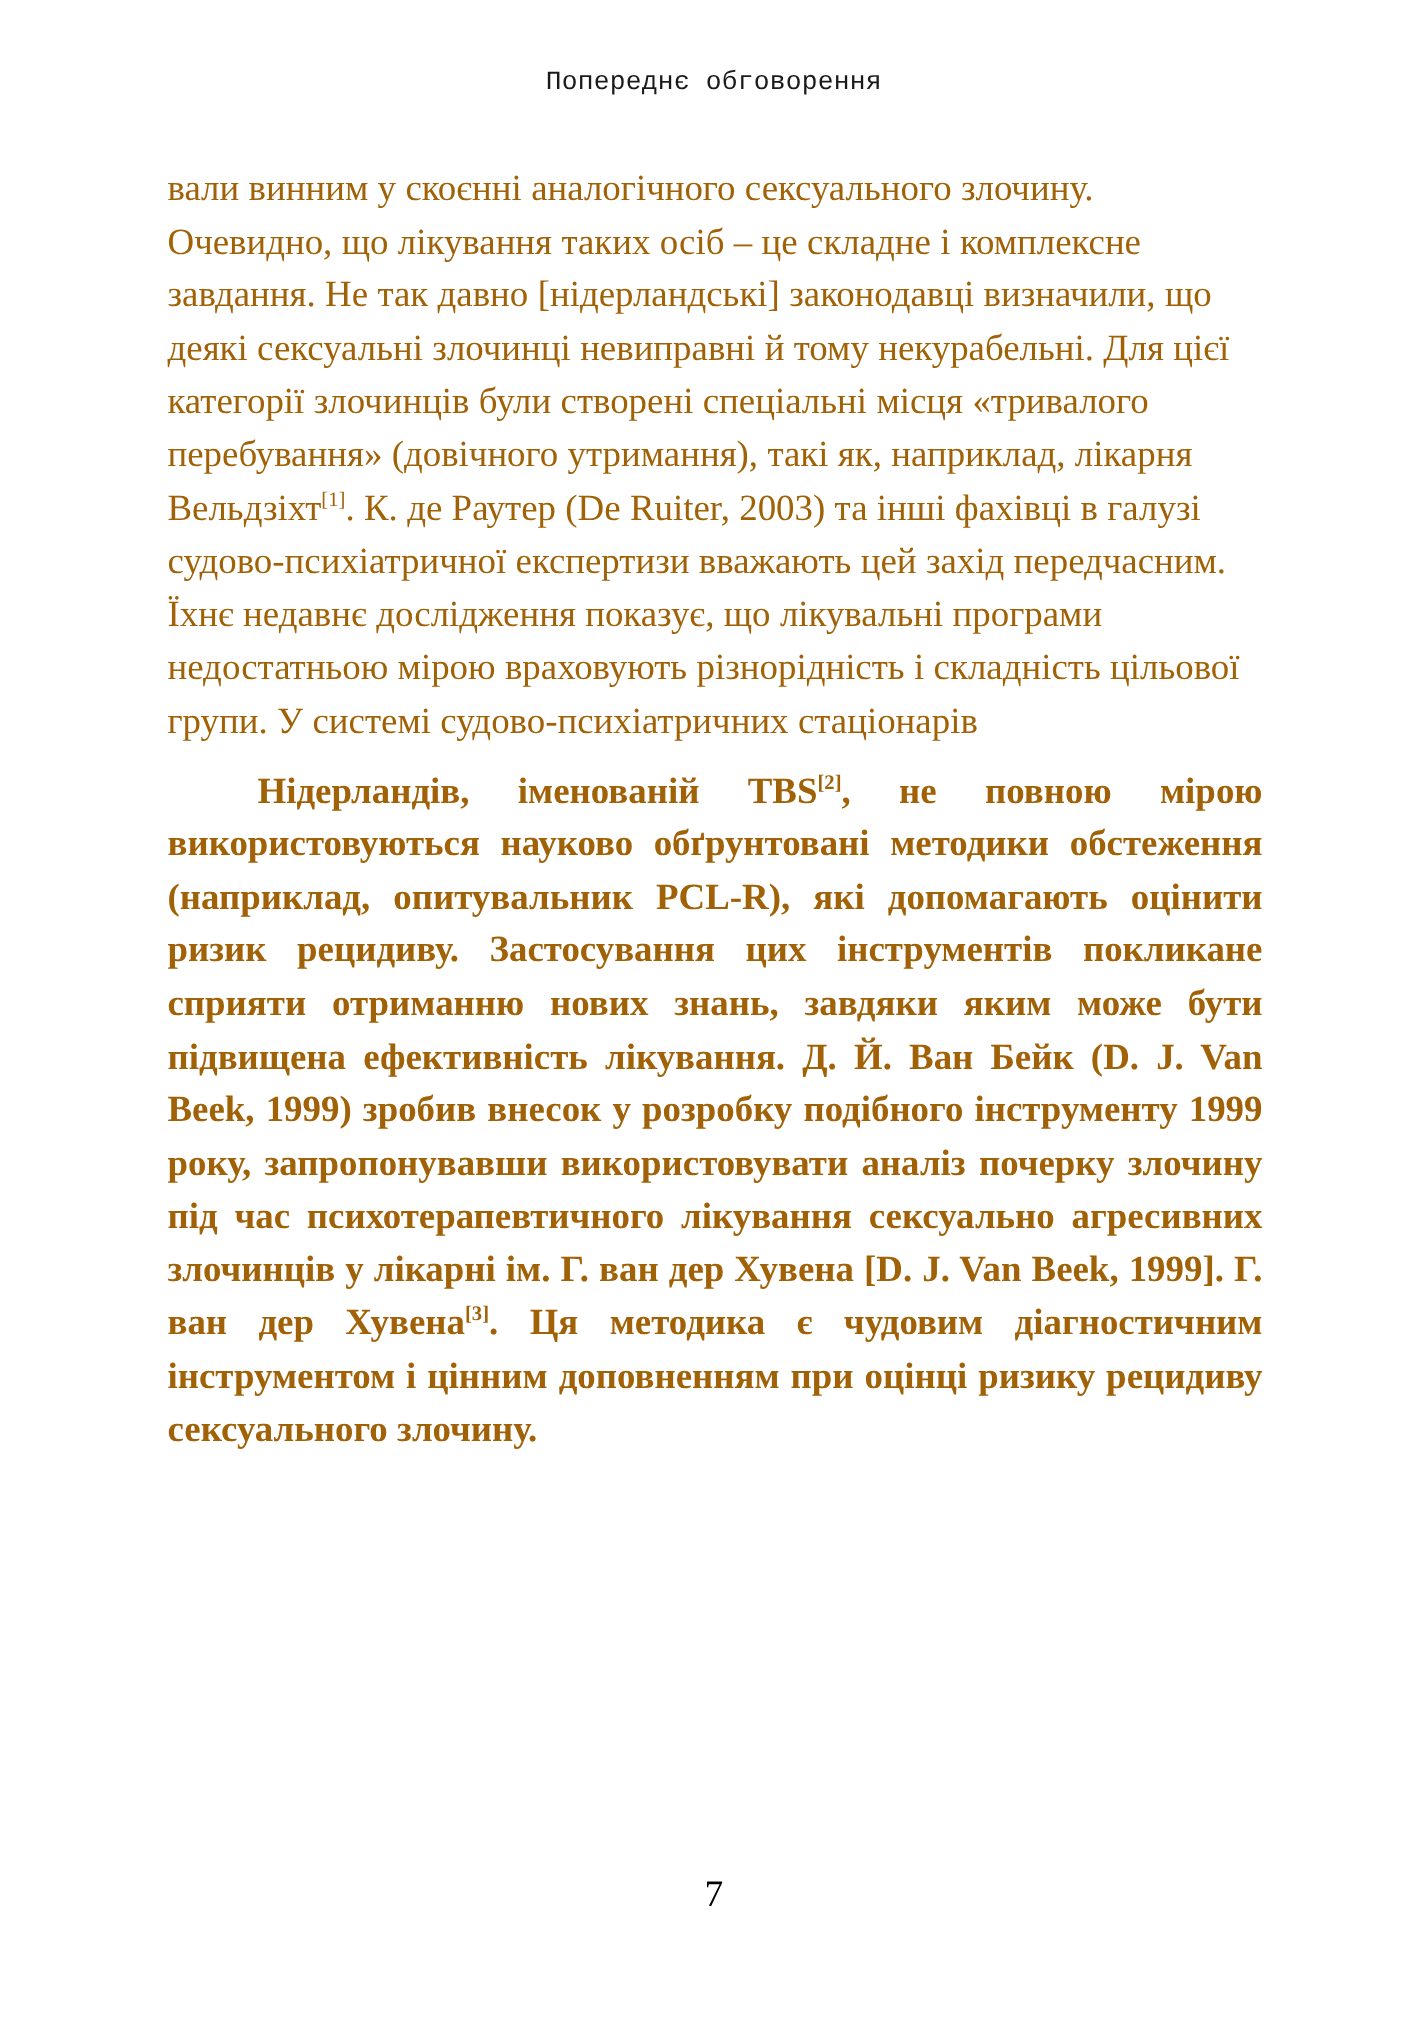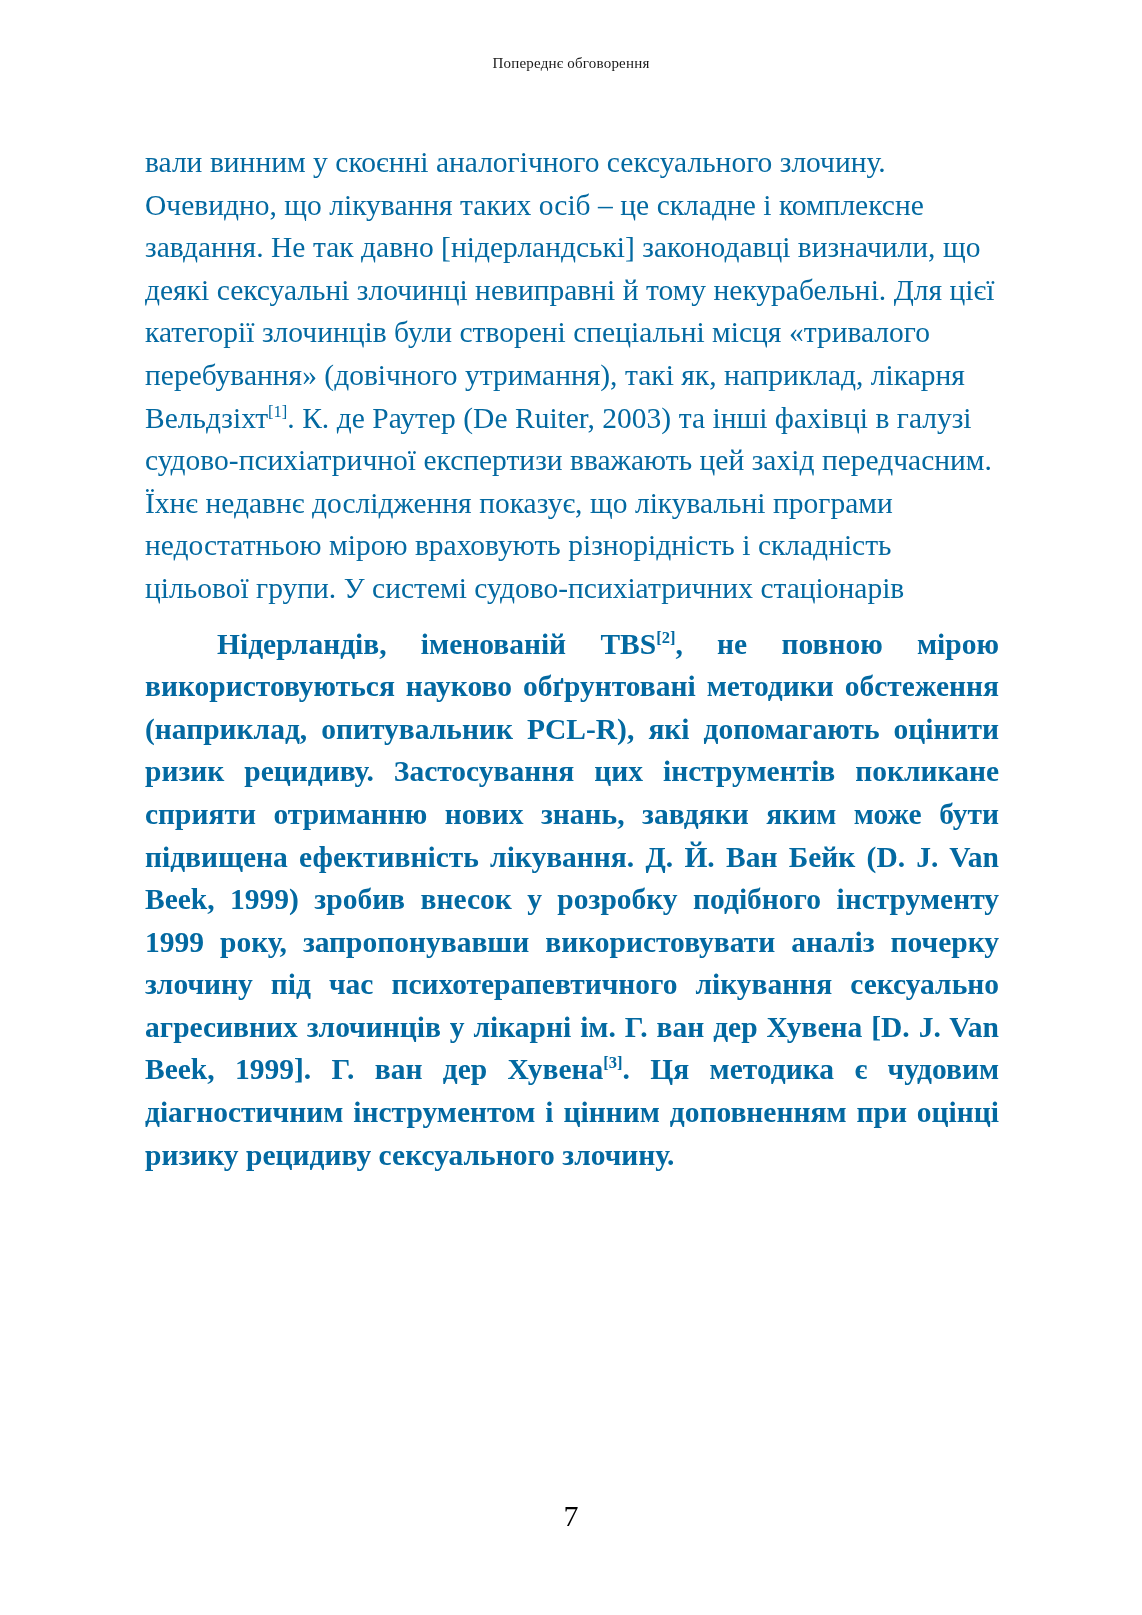--- a/index.html
+++ b/index.html
@@ -23,42 +23,42 @@
     background: #ffffff;
   }
 
   
   .running-head {
     position: absolute;
     top: 54px;
     left: 0;
     width: 1142px;
     text-align: center;
-    font-family: Liberation Serif, serif;
-    font-size: 15px;
+    font-family: Liberation Mono, monospace;
+    font-size: 21px;
     letter-spacing: 0.2px;
     color: #1a1a1a;
     line-height: 1.2;
   }
 
   
   .text-block {
     position: absolute;
     top: 130px;
     left: 134px;
     width: 876px;
   }
 
   .para {
-    margin: 11px;
+    margin: 0;
     font-size: 29.5px;
     line-height: 42.6px;
     text-align: justify;
     text-justify: inter-word;
-    color: #0369a1;
+    color: #a16207;
     word-spacing: 0.1px;
     hyphens: none;
   }
 
   .para + .para {
     margin-top: 13px;
     font-weight: bold;
   }
 
   .para.indent {

